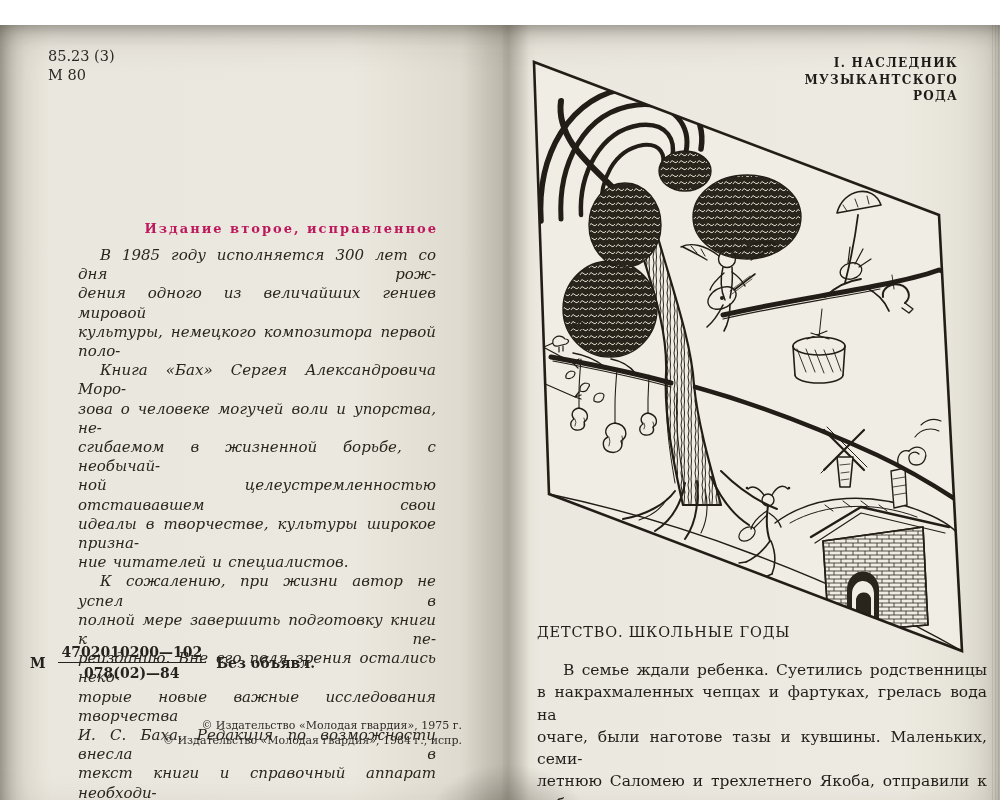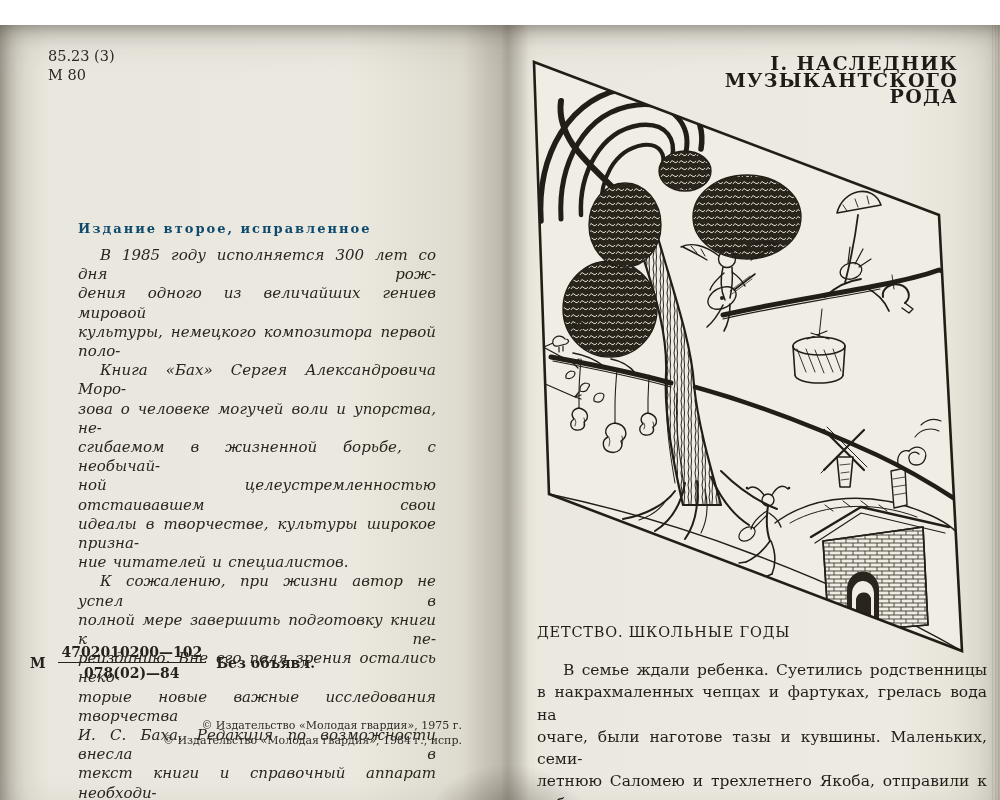--- a/index.html
+++ b/index.html
@@ -21,36 +21,36 @@
     background:radial-gradient(ellipse at 50% 100%,rgba(50,44,34,.40),rgba(50,44,34,0) 70%);}
   .fore-edge{right:0;top:0;width:10px;height:800px;opacity:.45;
     background:repeating-linear-gradient(90deg,rgba(120,112,98,0) 0 2px,rgba(120,112,98,.35) 2px 3px);}
   .vignette{inset:0;pointer-events:none;
     box-shadow:inset 0 0 46px rgba(43,37,26,.25),
                inset 0 16px 20px -14px rgba(43,37,26,.38),
                inset 16px 0 22px -14px rgba(43,37,26,.45),
                inset -10px 0 16px -12px rgba(43,37,26,.25);}
   
   .code-block{left:48px;top:22px;font-size:14.5px;line-height:19px;color:#2c2a26;}
-  .edition-note{left:78px;top:196px;width:360px;text-align:left;
-    font-weight:bold;font-size:13px;letter-spacing:2px;color:#0c4a6e;}
+  .edition-note{left:78px;top:196px;width:360px;text-align:right;
+    font-weight:bold;font-size:13px;letter-spacing:2px;color:#be185d;}
   .annotation{left:78px;top:221px;width:358px;color:#29261f;
     font-style:italic;font-size:15px;line-height:19.2px;word-spacing:1.5px;}
   .jline{text-align:justify;text-align-last:justify;}
   .jline.last{text-align-last:left;}
   .jline.indent{text-indent:22px;}
   .catalog{left:30px;top:619px;display:flex;align-items:center;
     font-weight:bold;font-size:14px;color:#26231e;}
   .frac{display:inline-flex;flex-direction:column;text-align:center;margin:0 10px 0 12px;}
   .frac .num{border-bottom:1.5px solid #26231e;padding:0 4px 2px;}
   .frac .den{padding-top:2px;}
   .copyright{right:538px;top:694px;text-align:right;font-size:11px;line-height:14.8px;color:#2e2b27;}
   
   .chapter-heading{right:42px;top:30px;text-align:right;font-weight:bold;
-    font-size:19px;line-height:16.5px;letter-spacing:1.3px;color:#1f1c18;}
+    font-size:12px;line-height:16.5px;letter-spacing:1.3px;color:#1f1c18;}
   .chl{text-align:right;}
   .illustration{left:525px;top:28px;width:450px;height:610px;}
   .section-heading{left:537px;top:599px;font-weight:normal;font-size:14.5px;
     letter-spacing:.8px;color:#211e19;}
   .body-text{left:537px;top:634px;width:450px;font-size:15.5px;line-height:22.3px;
     color:#221f1a;word-spacing:1px;}
   .body-text .jline.indent{text-indent:26px;}
   .watermark{right:5px;bottom:4px;font-family:"DejaVu Sans",sans-serif;
     font-size:11px;letter-spacing:.5px;color:#a0a09c;}
 </style>

